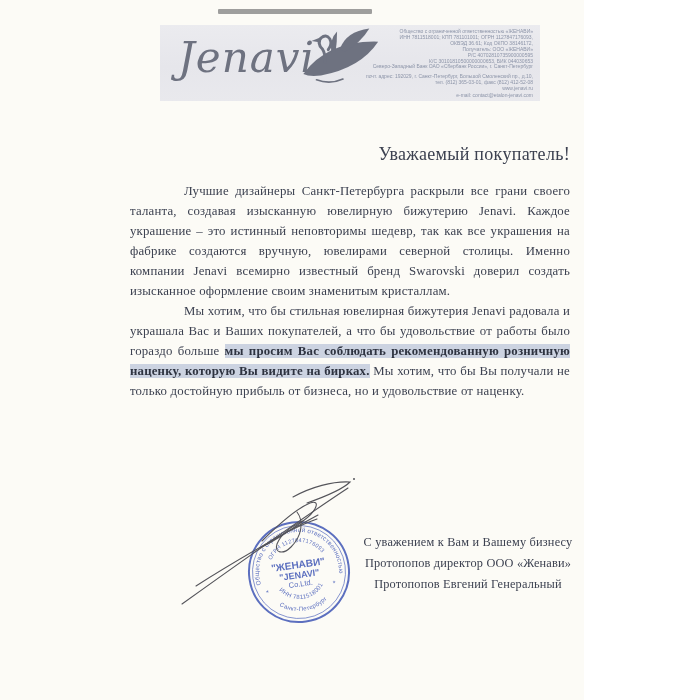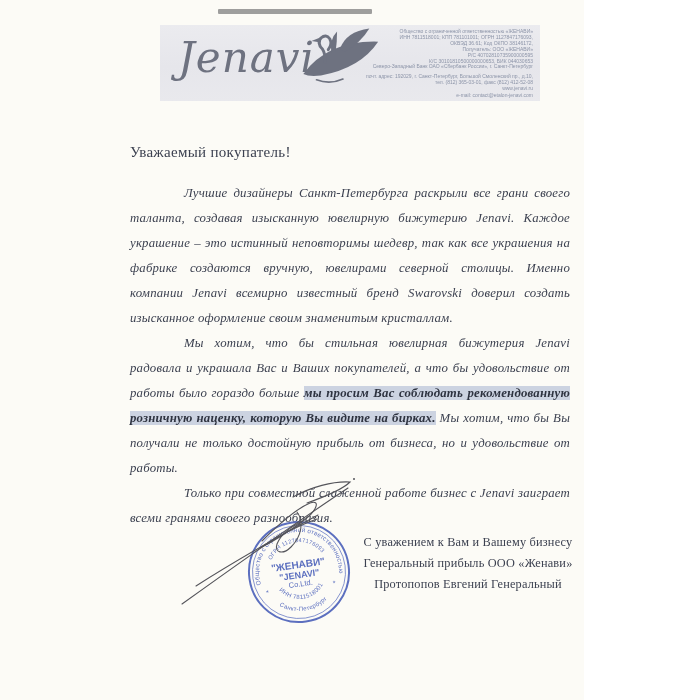--- a/index.html
+++ b/index.html
@@ -28,27 +28,27 @@
     font-family:"Liberation Sans",sans-serif;
     font-size:5px;line-height:5.9px;color:#8c94a8;white-space:nowrap;
   }
   .contact-block{
     position:absolute;right:7px;top:48px;text-align:right;
     font-family:"Liberation Sans",sans-serif;
     font-size:5px;line-height:6.2px;color:#8c94a8;white-space:nowrap;
   }
   
   .salutation{
-    position:absolute;left:130px;top:144px;width:440px;text-align:left;
-    font-size:15px;color:#3c4150;letter-spacing:.3px;
+    position:absolute;left:130px;top:144px;width:440px;text-align:right;
+    font-size:18px;color:#3c4150;letter-spacing:.3px;
   }
   .body-text{
     position:absolute;left:130px;top:181px;width:440px;
-    font-size:12.8px;line-height:25px;color:#3c4150;
-    text-align:justify;letter-spacing:.2px;font-style:italic;
+    font-size:12.8px;line-height:20px;color:#3c4150;
+    text-align:justify;letter-spacing:.2px;
   }
   .body-text p{margin:0;text-indent:54px;}
   .hl{background:#ccd3e1;font-weight:bold;color:#2e3340;}
   
   .signoff{
     position:absolute;left:348px;top:532px;width:240px;text-align:center;
     font-size:12.3px;line-height:21px;color:#3c4150;letter-spacing:.2px;
   }
   
   .stamp{
@@ -92,27 +92,26 @@
       <div>тел. (812) 365-03-01, факс (812) 412-52-08</div>
       <div>www.jenavi.ru</div>
       <div>e-mail: contact@etalon-jenavi.com</div>
     </div>
   </div>
 
   <div class="salutation">Уважаемый покупатель!</div>
 
   <div class="body-text">
     <p><span>Лучшие дизайнеры Санкт-Петербурга раскрыли все грани своего таланта, создавая изысканную ювелирную бижутерию Jenavi. Каждое украшение – это истинный неповторимы шедевр, так как все украшения на фабрике создаются вручную, ювелирами северной столицы. Именно компании Jenavi всемирно известный бренд Swarovski доверил создать изысканное оформление своим знаменитым кристаллам.</span></p>
-    <p><span>Мы хотим, что бы стильная ювелирная бижутерия Jenavi радовала и украшала Вас и Ваших покупателей, а что бы удовольствие от работы было гораздо больше </span><span class="hl">мы просим Вас соблюдать рекомендованную розничную наценку, которую Вы видите на бирках.</span><span> Мы хотим, что бы Вы получали не только достойную прибыль от бизнеса, но и удовольствие от работы.</span></p>
-    <p><span>Только при совместной слаженной работе бизнес с Jenavi заиграет всеми гранями своего разнообразия.</span></p>
+    <p><span>Мы хотим, что бы стильная ювелирная бижутерия Jenavi радовала и украшала Вас и Ваших покупателей, а что бы удовольствие от работы было гораздо больше </span><span class="hl">мы просим Вас соблюдать рекомендованную розничную наценку, которую Вы видите на бирках.</span><span> Мы хотим, что бы Вы получали не только достойную прибыль от бизнеса, но и удовольствие от наценку.</span></p>
   </div>
 
   <div class="signoff">
     <div>С уважением к Вам и Вашему бизнесу</div>
-    <div>Генеральный прибыль ООО «Женави»</div>
+    <div>Протопопов директор ООО «Женави»</div>
     <div>Протопопов Евгений Генеральный</div>
   </div>
 
   <svg class="stamp" viewBox="0 0 104 104">
     <defs>
       <path id="arc-outer" d="M 13.4 62.4 A 40 40 0 1 1 90.6 62.4"></path>
       <path id="arc-ogrn" d="M 26 37 A 30 30 0 0 1 78 37"></path>
       <path id="arc-inn" d="M 29.9 67.5 A 27 27 0 0 0 74.1 67.5"></path>
       <path id="arc-city" d="M 26.9 81.9 A 39 39 0 0 0 77.1 81.9"></path>
     </defs>

